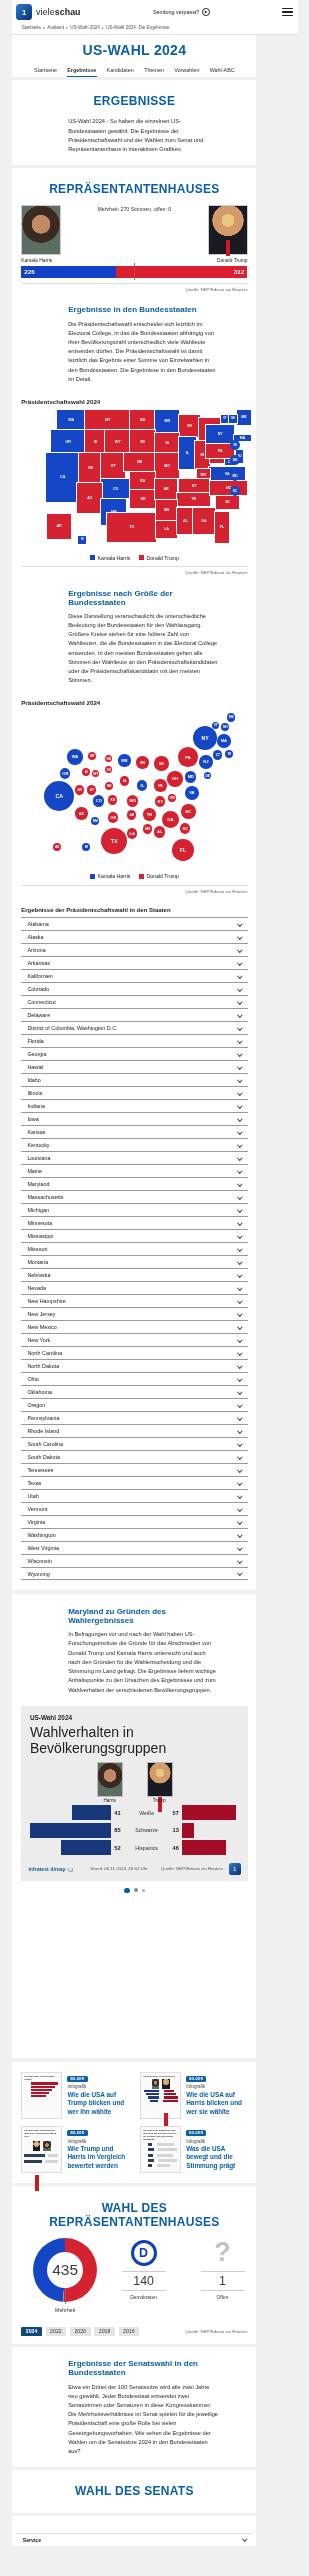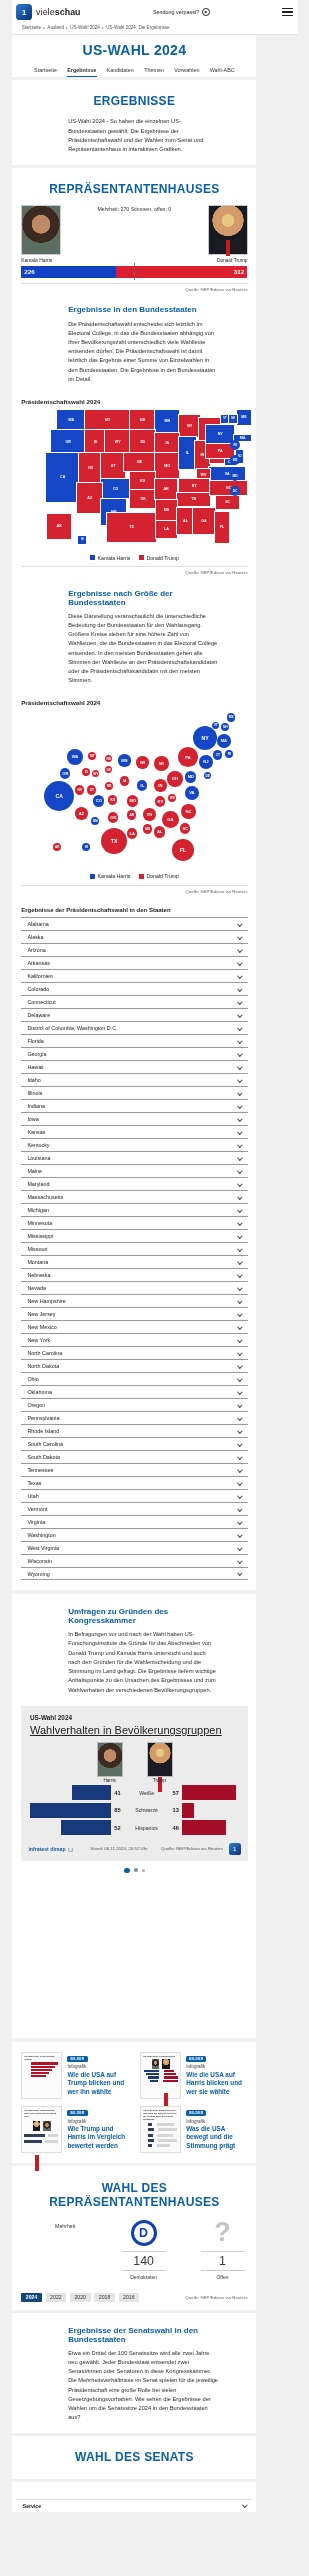--- a/index.html
+++ b/index.html
@@ -63,21 +63,21 @@
 
   
   .acchead { font-weight:bold; font-size:6px; margin:13.4px 0 0 0; padding-bottom:4.1px; }
   .accrow { display:flex; align-items:center; justify-content:space-between; height:13px; border-top:0.5px solid #9a9a9a; padding:0 6.2px; font-size:5.4px; color:#222; cursor:pointer; }
   .accrow:last-child { border-bottom:0.5px solid #9a9a9a; }
   .chev { width:3.6px; height:3.6px; border-right:0.8px solid #444; border-bottom:0.8px solid #444; transform:rotate(45deg); margin-top:-1.5px; }
 
   
   .graybox { background:#ececec; width:227px; padding:8.2px 0 6.2px; margin-top:11.3px; }
   .graybox .kick { font-weight:bold; font-size:6.4px; margin-left:8.8px; }
-  .graybox .gtitle { font-size:11px; color:#222; margin:3.1px 0 5.2px 8.8px;text-decoration:underline; }
+  .graybox .gtitle { font-size:14px; color:#222; margin:3.1px 0 5.2px 8.8px; }
   .photorow { display:flex; justify-content:center; gap:24px; }
   .mini-portrait { width:26px; height:35px; border:0.5px solid #bbb; }
   .photocaps { display:flex; justify-content:center; gap:37px; font-size:4.6px; margin-top:1.5px; color:#222; }
   .demrow { display:flex; align-items:center; height:16px; margin-top:1.5px; }
   .dbarL { display:flex; justify-content:flex-end; width:90px; }
   .dbarL i { background:#17397b; height:15px; }
   .dnumL { width:13.4px; text-align:left; font-weight:bold; font-size:5.7px; padding-left:3.1px; }
   .dlab { width:44px; text-align:center; font-size:5.2px; color:#333; }
   .dnumR { width:13.4px; text-align:right; font-weight:bold; font-size:5.7px; padding-right:3.1px; }
   .dbarR i { display:block; background:#a30d28; height:15px; }
@@ -523,21 +523,21 @@
           <span class="chev"></span>
         </div>
         <div class="accrow">
           <span>Wyoming</span>
           <span class="chev"></span>
         </div>
       </div>
   </div>
 
   <div class="box">
-    <h3 class="sub" style="margin-top:3.1px">Umfragen zu Gründen des Kongresskammer</h3>
+    <h3 class="sub" style="margin-top:3.1px">Maryland zu Gründen des Wahlergebnisses</h3>
     <p class="body">In Befragungen vor und nach der Wahl haben US-Forschungsinstitute die Gründe für das Abschneiden von Donald Trump und Kamala Harris untersucht und auch nach den Gründen für die Wahlentscheidung und die Stimmung im Land gefragt. Die Ergebnisse liefern wichtige Anhaltspunkte zu den Ursachen des Ergebnisses und zum Wahlverhalten der verschiedenen Bevölkerungsgruppen.</p>
 
     <div class="graybox">
       <div class="kick">US-Wahl 2024</div>
       <div class="gtitle">Wahlverhalten in Bevölkerungsgruppen</div>
       <div class="photorow">
         <div class="mini-portrait harris-face"></div>
         <div class="mini-portrait trump-face"></div>
       </div>
       <div class="photocaps">
@@ -678,20 +678,24 @@
           </div>
           <div class="tmeta"><span class="badge-b">BILDER</span><div class="tkick">Infografik</div><div class="ttitle">Was die USA bewegt und die Stimmung prägt</div></div>
         </div>
       </div>
   </div>
 
   <div class="box">
     <h2 class="sec">WAHL DES REPRÄSENTANTENHAUSES</h2>
     <div class="houserow">
       <div class="donutcol">
+        <div class="donut">
+          <span class="total">435</span>
+          <span class="dash"></span>
+        </div>
         <div class="mehrheit">Mehrheit</div>
       </div>
       <div class="hcols" id="housecols">
           <div class="hcol">
             <div class="hlogo">
               <div class="dlogo">D</div>
             </div>
             <div class="hval">140</div>
             <div class="hlab">Demokraten</div>
           </div>

